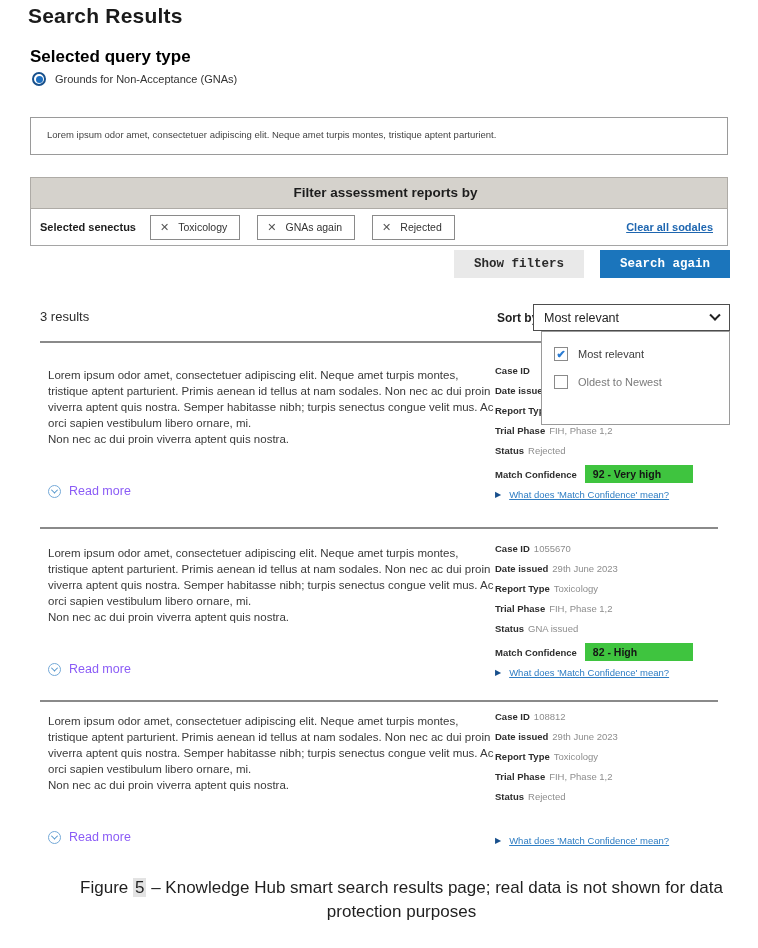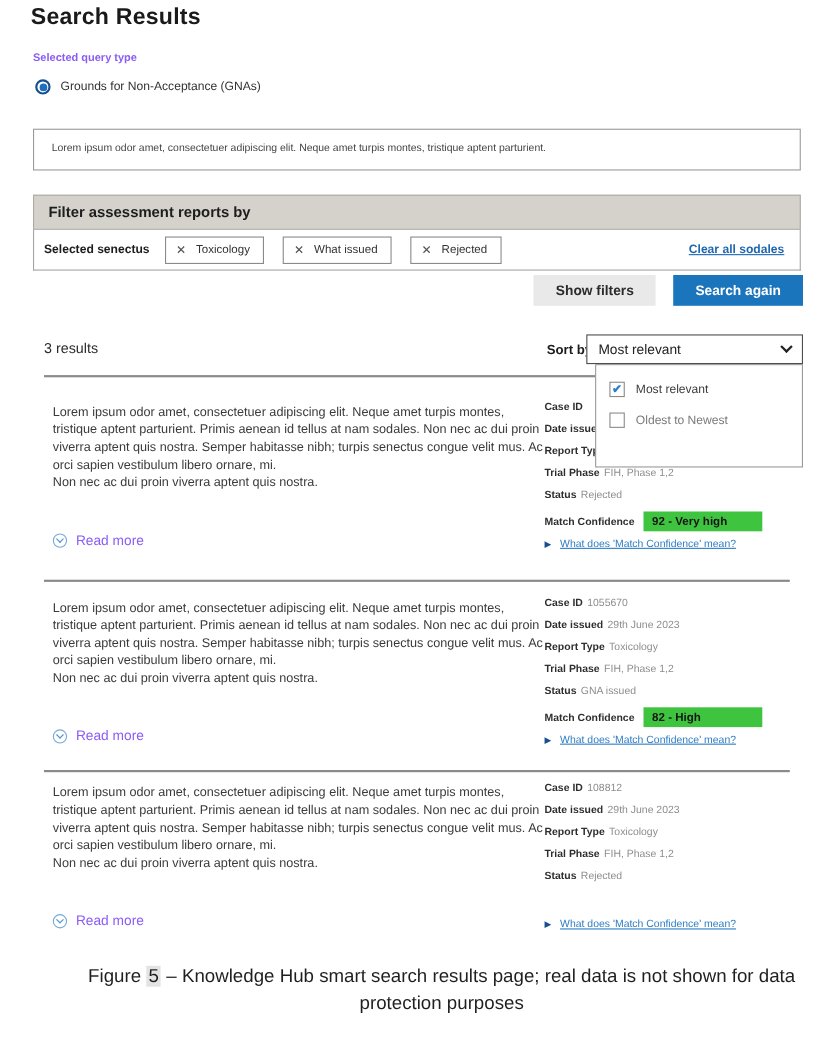--- a/index.html
+++ b/index.html
@@ -1,37 +1,37 @@
 <!DOCTYPE html>
 <html><head>
 <meta charset="utf-8">
 <style>
   * { margin:0; padding:0; box-sizing:border-box; }
   html,body { background:#fff; }
   body { font-family:"Liberation Sans", sans-serif; }
   .page { position:relative; width:758px; height:945px; background:#fff; overflow:hidden; }
 
   .title { position:absolute; left:28px; top:4px; font-size:21px; font-weight:800; color:#1a1a1a; letter-spacing:.2px; }
-  .qt-head { position:absolute; left:30px; top:47px; font-size:10px; font-weight:700; color:#8b5cf6; }
+  .qt-head { position:absolute; left:30px; top:47px; font-size:17px; font-weight:700; color:#000000; }
   .radio-row { position:absolute; left:32px; top:72px; display:flex; align-items:center; gap:9px; font-size:11px; color:#333; cursor:pointer; }
   .radio { width:14px; height:14px; border:2px solid #17508c; border-radius:50%; display:flex; align-items:center; justify-content:center; background:#fff; }
   .radio .dot { width:7px; height:7px; border-radius:50%; background:#1d6fc0; }
 
   .summary-box { position:absolute; left:30px; top:117px; width:698px; height:38px; border:1px solid #9a9a9a; background:#fff; padding:11px 16px 0 16px; font-size:9.5px; color:#444; }
 
-  .filter-head { position:absolute; left:30px; top:177px; width:698px; height:32px; background:#d5d2cc; border:1px solid #aeaba6; font-size:13.5px; font-weight:700; color:#1d1d1d; line-height:30px; padding-left:13px; }
+  .filter-head { position:absolute; left:30px; top:177px; width:698px; height:32px; background:#d5d2cc; border:1px solid #aeaba6; font-size:13.5px; font-weight:700; color:#1d1d1d; line-height:30px; padding-left:13px;text-align:center; }
   .filter-row { position:absolute; left:30px; top:209px; width:698px; height:37px; border:1px solid #a5a5a5; border-top:none; background:#fff; display:flex; align-items:center; padding:0 14px 0 9px; }
   .sf-label { font-size:11px; font-weight:700; color:#1d1d1d; margin-right:14px; white-space:nowrap; }
   .chips { display:flex; align-items:center; gap:17px; }
   .chip { display:inline-flex; align-items:center; gap:9px; border:1px solid #8a8a8a; background:#fff; height:25px; padding:0 12px 0 9px; font-size:10.5px; color:#333; cursor:pointer; }
   .chip .x { font-size:11px; color:#555; }
   .clear-link { margin-left:auto; font-size:11px; font-weight:700; color:#1e66b0; text-decoration:underline; cursor:pointer; }
 
   .btn-row { position:absolute; top:250px; right:28px; display:flex; gap:16px; }
-  .btn { border:none; font-family:Liberation Sans, sans-serif; font-size:12.5px; padding:7px 20px; cursor:pointer; }
+  .btn { border:none; font-family:Liberation Mono, monospace; font-size:12.5px; padding:7px 20px; cursor:pointer; }
   .btn-gray { background:#e9e9e9; color:#2b2b2b; font-weight:600; }
   .btn-blue { background:#1b75bc; color:#fff; font-weight:700; }
 
   .results-count { position:absolute; left:40px; top:309px; font-size:13px; color:#2b2b2b; }
   .sort-label { position:absolute; left:497px; top:311px; font-size:12px; font-weight:700; color:#1d1d1d; }
   .sort-select { position:absolute; left:533px; top:304px; width:197px; height:27px; border:1.5px solid #4d4d4d; background:#fff; font-size:12.5px; color:#222; display:flex; align-items:center; padding:0 10px; cursor:pointer; }
   .sort-select .chev { margin-left:auto; width:8px; height:8px; border-right:2px solid #222; border-bottom:2px solid #222; transform:rotate(45deg) translate(-2px,-2px); }
 
   .sort-panel { position:absolute; left:541px; top:331px; width:189px; height:94px; background:#fff; border:1px solid #9a9a9a; z-index:6; padding:8px 0 0 12px; }
   .opt { display:flex; align-items:center; gap:10px; height:28px; cursor:pointer; }
@@ -86,21 +86,21 @@
 
   <div class="filter-row">
     <span class="sf-label">Selected senectus</span>
     <span class="chips" id="chips">
         <span class="chip">
           <span class="x">✕</span>
           <span>Toxicology</span>
         </span>
         <span class="chip">
           <span class="x">✕</span>
-          <span>What issued</span>
+          <span>GNAs again</span>
         </span>
         <span class="chip">
           <span class="x">✕</span>
           <span>Rejected</span>
         </span>
       </span>
     <a class="clear-link">Clear all sodales</a>
   </div>
 
   <div class="btn-row">

